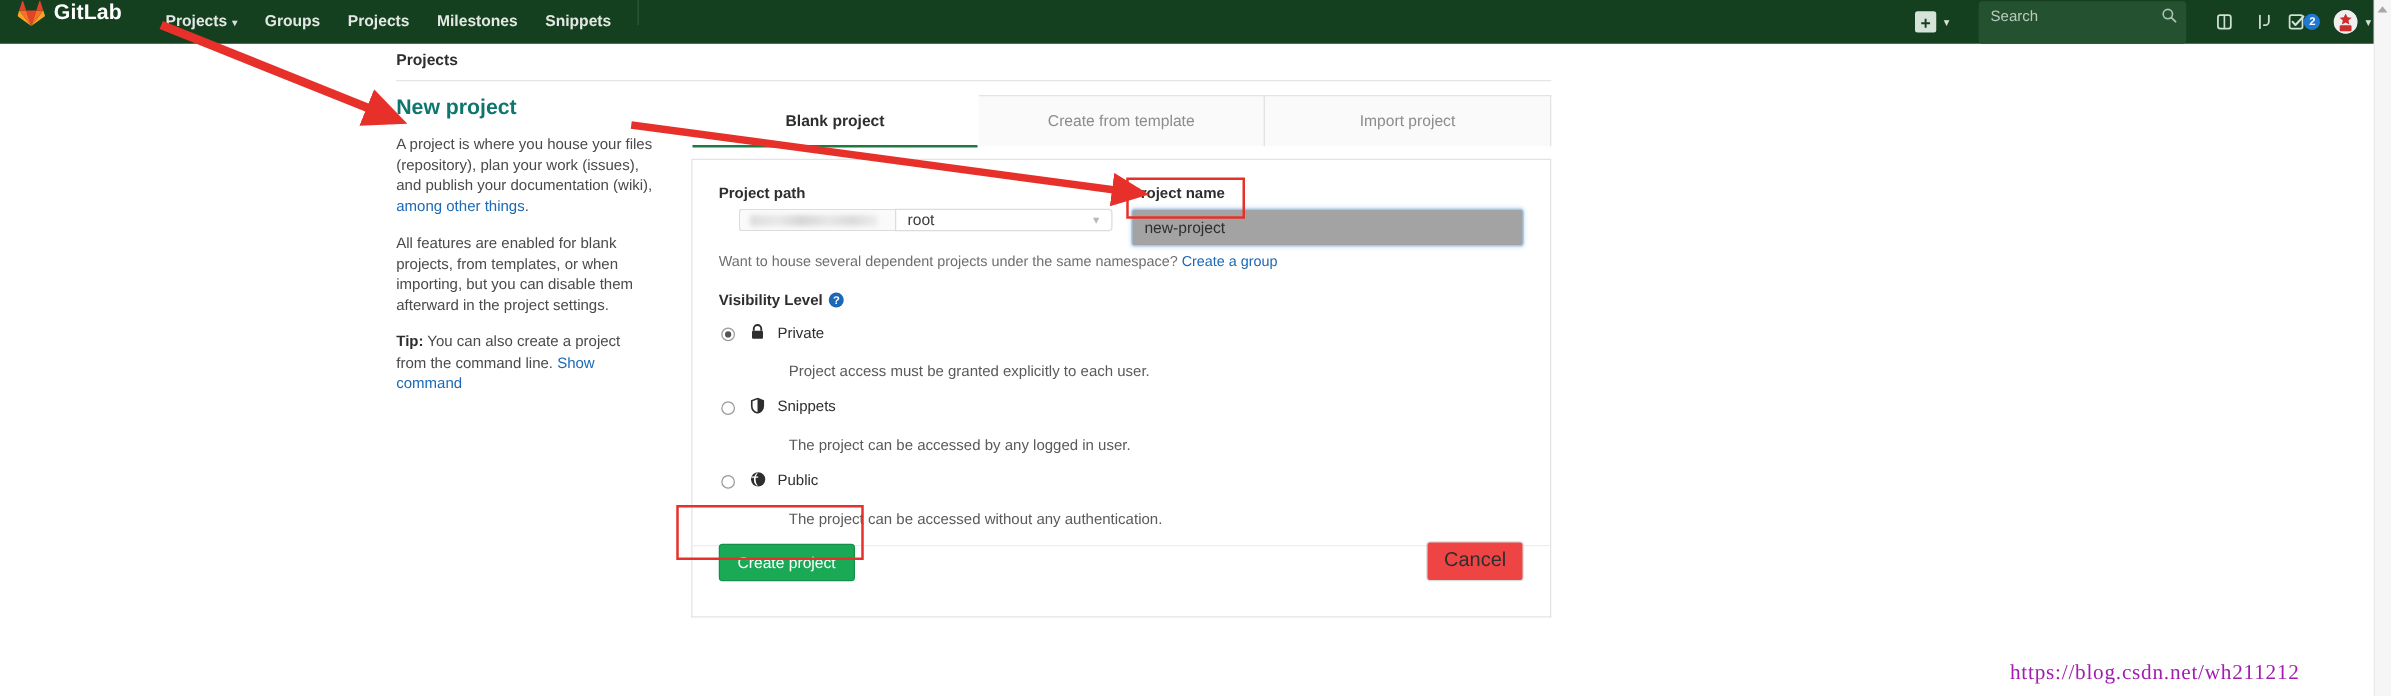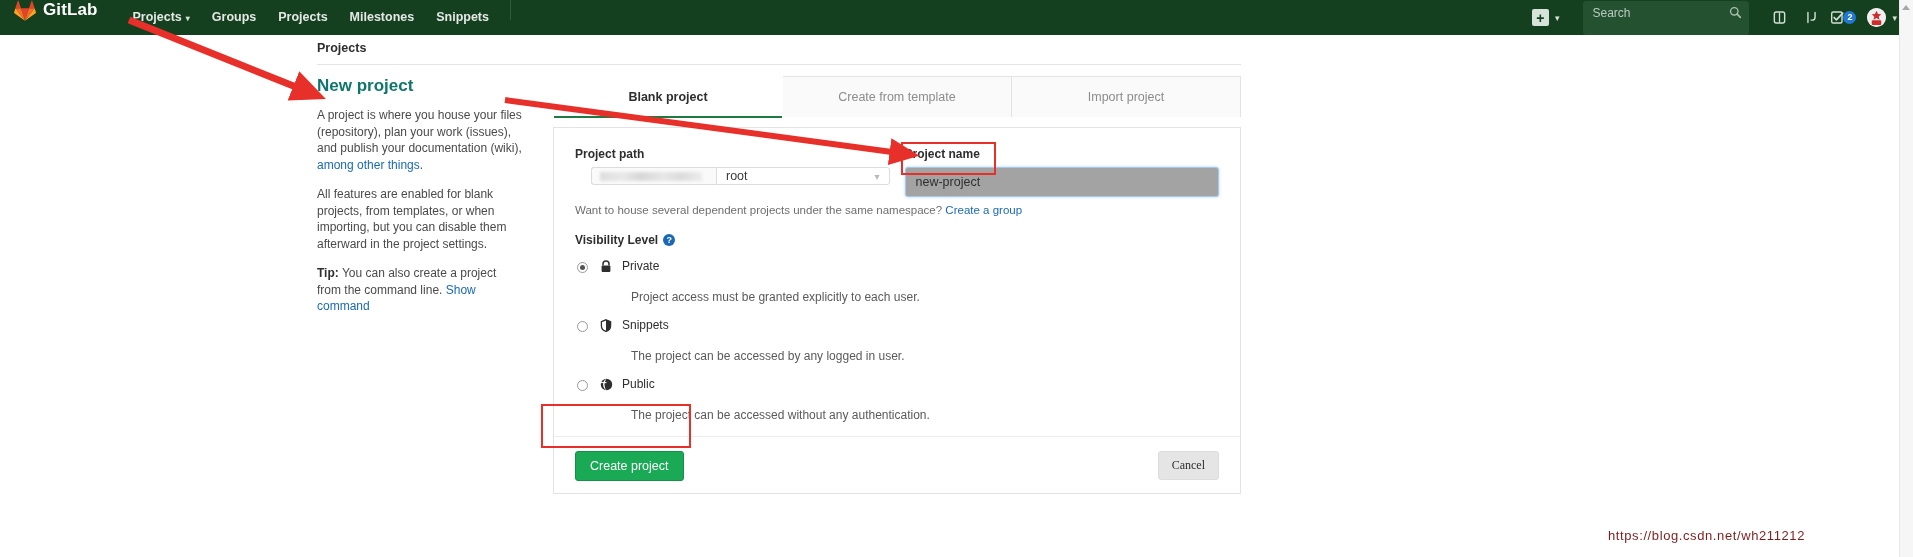--- a/index.html
+++ b/index.html
@@ -197,47 +197,47 @@
   }
   .vis-icon { width: 14px; margin-right: 9px; flex: none; text-align: center; }
   .vis-label { font-size: 12px; color: #2e2e2e; }
   .vis-desc {
     font-size: 12px; color: #5a5a5a;
     margin: 13px 0 14px 56px;
   }
 
   .actions {
     border-top: 1px solid #ededed; margin: 9px -21px 0 -21px;
-    padding: 14px 21px; display: flex; align-items: flex-start;
+    padding: 28px 21px; display: flex; align-items: flex-end;
     height: 57px;
   }
   .btn-create {
     background: #1aaa55; color: #fff; border: 1px solid #168f48;
     border-radius: 3px; font-size: 12.5px; padding: 7px 14px;
     cursor: pointer; font-family: "Liberation Sans", sans-serif;
   }
   .btn-cancel {
-    margin-left: auto; background: #e5e5e5; color: #2e2e2e;
+    margin-left: auto; background: #ef4444; color: #2e2e2e;
     border: 1px solid #dcdcdc; border-radius: 3px;
-    font-size: 12px; padding: 6px 13px; cursor: pointer;
-    font-family: Liberation Serif, serif;
+    font-size: 16px; padding: 6px 13px; cursor: pointer;
+    font-family: Liberation Sans, sans-serif;
   }
 
   
   .anno-svg {
     position: absolute; left: 0; top: 0; width: 1913px; height: 557px;
     pointer-events: none;
   }
   .anno-box {
     position: absolute; border: 2px solid #e8302a; pointer-events: none;
   }
   .watermark {
     position: absolute; left: 1608px; top: 528px;
-    font-family: Liberation Sans, sans-serif;
-    font-size: 13px; color: #7f1d1d; letter-spacing: .6px;
+    font-family: Liberation Serif, serif;
+    font-size: 17px; color: #a21caf; letter-spacing: .6px;
     white-space: nowrap;
   }
   .scrollbar-track {
     position: absolute; right: 0; top: 0; width: 14px; height: 557px;
     background: #f6f6f6; border-left: 1px solid #eaeaea;
   }
   .scrollbar-up {
     position: absolute; right: 3px; top: 5px;
     width: 0; height: 0; border-left: 4px solid transparent;
     border-right: 4px solid transparent; border-bottom: 5px solid #a8a8a8;

